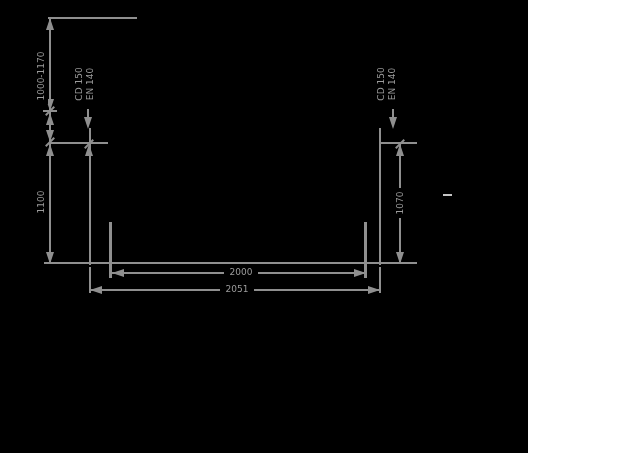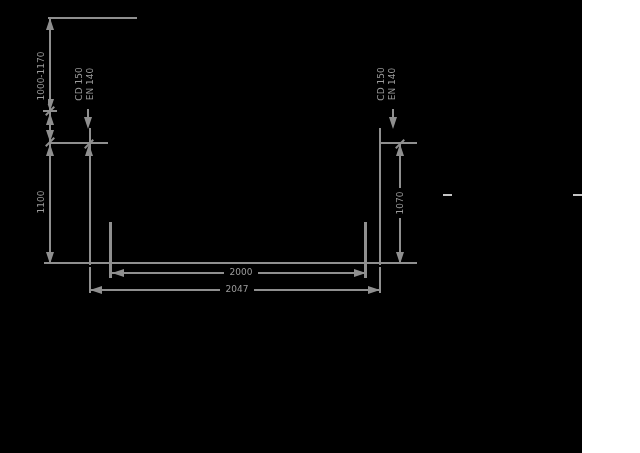--- a/index.html
+++ b/index.html
@@ -1,17 +1,17 @@
 <!DOCTYPE html>
 <html><head>
 <meta charset="utf-8">
 <style>
   html,body{margin:0;padding:0;}
   #stage{
-    position:relative; width:582px; height:453px; overflow:hidden;
+    position:relative; width:528px; height:453px; overflow:hidden;
     background:var(--bg,#000);
     font-family:"DejaVu Sans", sans-serif;
   }
   .ln{position:absolute; background:var(--line,#8f8f8f);}
   .arr{position:absolute; width:0; height:0;}
   .arr.up{border-left:4px solid transparent; border-right:4px solid transparent; border-bottom:12px solid var(--line,#8f8f8f);}
   .arr.down{border-left:4px solid transparent; border-right:4px solid transparent; border-top:12px solid var(--line,#8f8f8f);}
   .arr.toleft{border-top:4px solid transparent; border-bottom:4px solid transparent; border-right:12px solid var(--line,#8f8f8f);}
   .arr.toright{border-top:4px solid transparent; border-bottom:4px solid transparent; border-left:12px solid var(--line,#8f8f8f);}
   .tick{position:absolute; width:12px; height:2px; background:var(--line,#8f8f8f); transform:rotate(-45deg);}
@@ -78,18 +78,18 @@
   <div class="rtxt" style="left:64px; top:73px; width:42px; height:22px;">
     <div>CD 150</div>
     <div>EN 140</div>
   </div>
   <div class="rtxt" style="left:366px; top:73px; width:42px; height:22px;">
     <div>CD 150</div>
     <div>EN 140</div>
   </div>
 
   <div class="htxt" style="left:224px; top:267px; width:30px;">2000</div>
-  <div class="htxt" style="left:220px; top:284px; width:30px;">2047</div>
+  <div class="htxt" style="left:220px; top:284px; width:30px;">2051</div>
 
   <div class="dash" style="left:443px; top:194px;"></div>
   <div class="dash" style="left:573px; top:194px;"></div>
 
 </div>
 
 </body></html>

